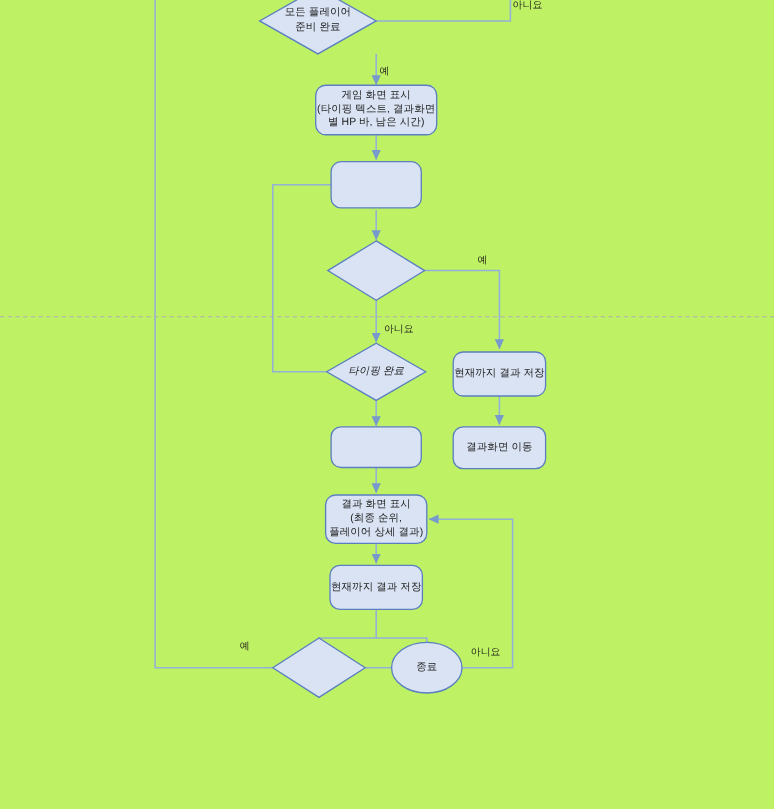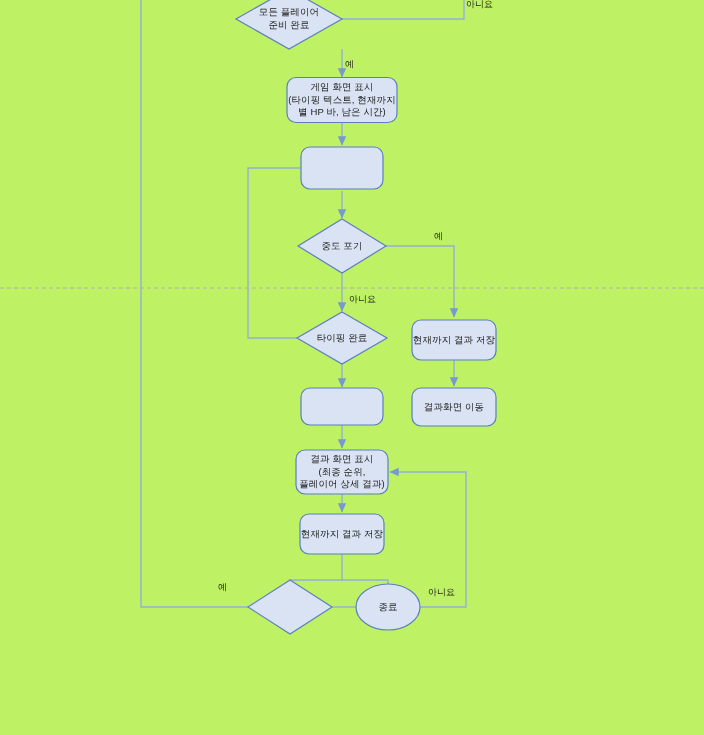--- a/index.html
+++ b/index.html
@@ -120,27 +120,26 @@
       <ellipse cx="388" cy="607" rx="32" ry="23" fill="#dae3f3" stroke="#5b7fc0" stroke-width="1.2"></ellipse>
     </g>
 
     <line x1="0" y1="288" x2="704" y2="288" stroke="#b0b0b0" stroke-width="1" stroke-dasharray="4 3"></line>
   </svg>
 
   <div class="node-label" style="left:236px; top:-11px; width:106px; height:60px;">모든 플레이어
 준비 완료</div>
 
   <div class="node-label" style="left:287px; top:77px; width:110px; height:46px;">게임 화면 표시
-(타이핑 텍스트, 현재까지
+(타이핑 텍스트, 결과화면
 별 HP 바, 남은 시간)</div>
 
 
-  <div class="node-label" style="left:298px; top:219px; width:88px; height:54px;">중도 포기</div>
 
-  <div class="node-label" style="left:297px; top:312px; width:90px; height:52px;">타이핑 완료</div>
+  <div class="node-label" style="left:297px; top:312px; width:90px; height:52px;font-style:italic;">타이핑 완료</div>
 
 
   <div class="node-label" style="left:411px; top:320px; width:86px; height:40px;">현재까지 결과 저장</div>
 
   <div class="node-label" style="left:412px; top:388px; width:84px; height:38px;text-align:right;">결과화면 이동</div>
 
   <div class="node-label" style="left:294px; top:450px; width:96px; height:44px;">결과 화면 표시
 (최종 순위,
 플레이어 상세 결과)</div>
 

